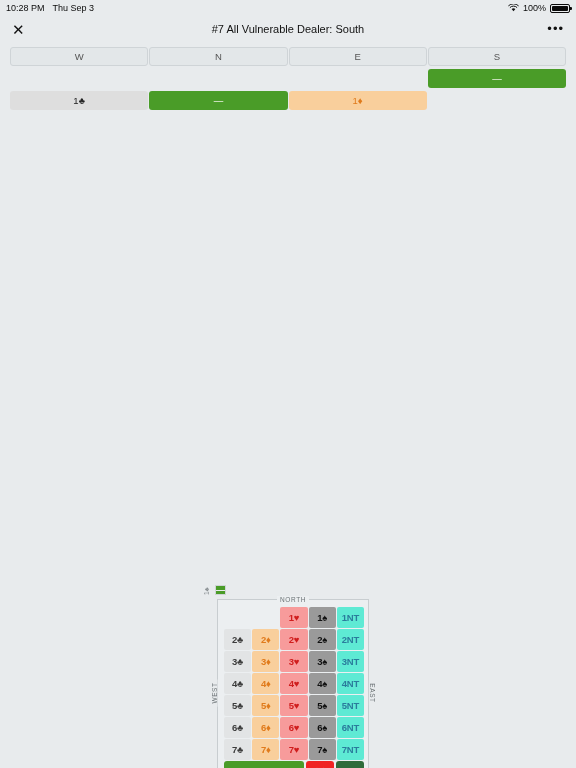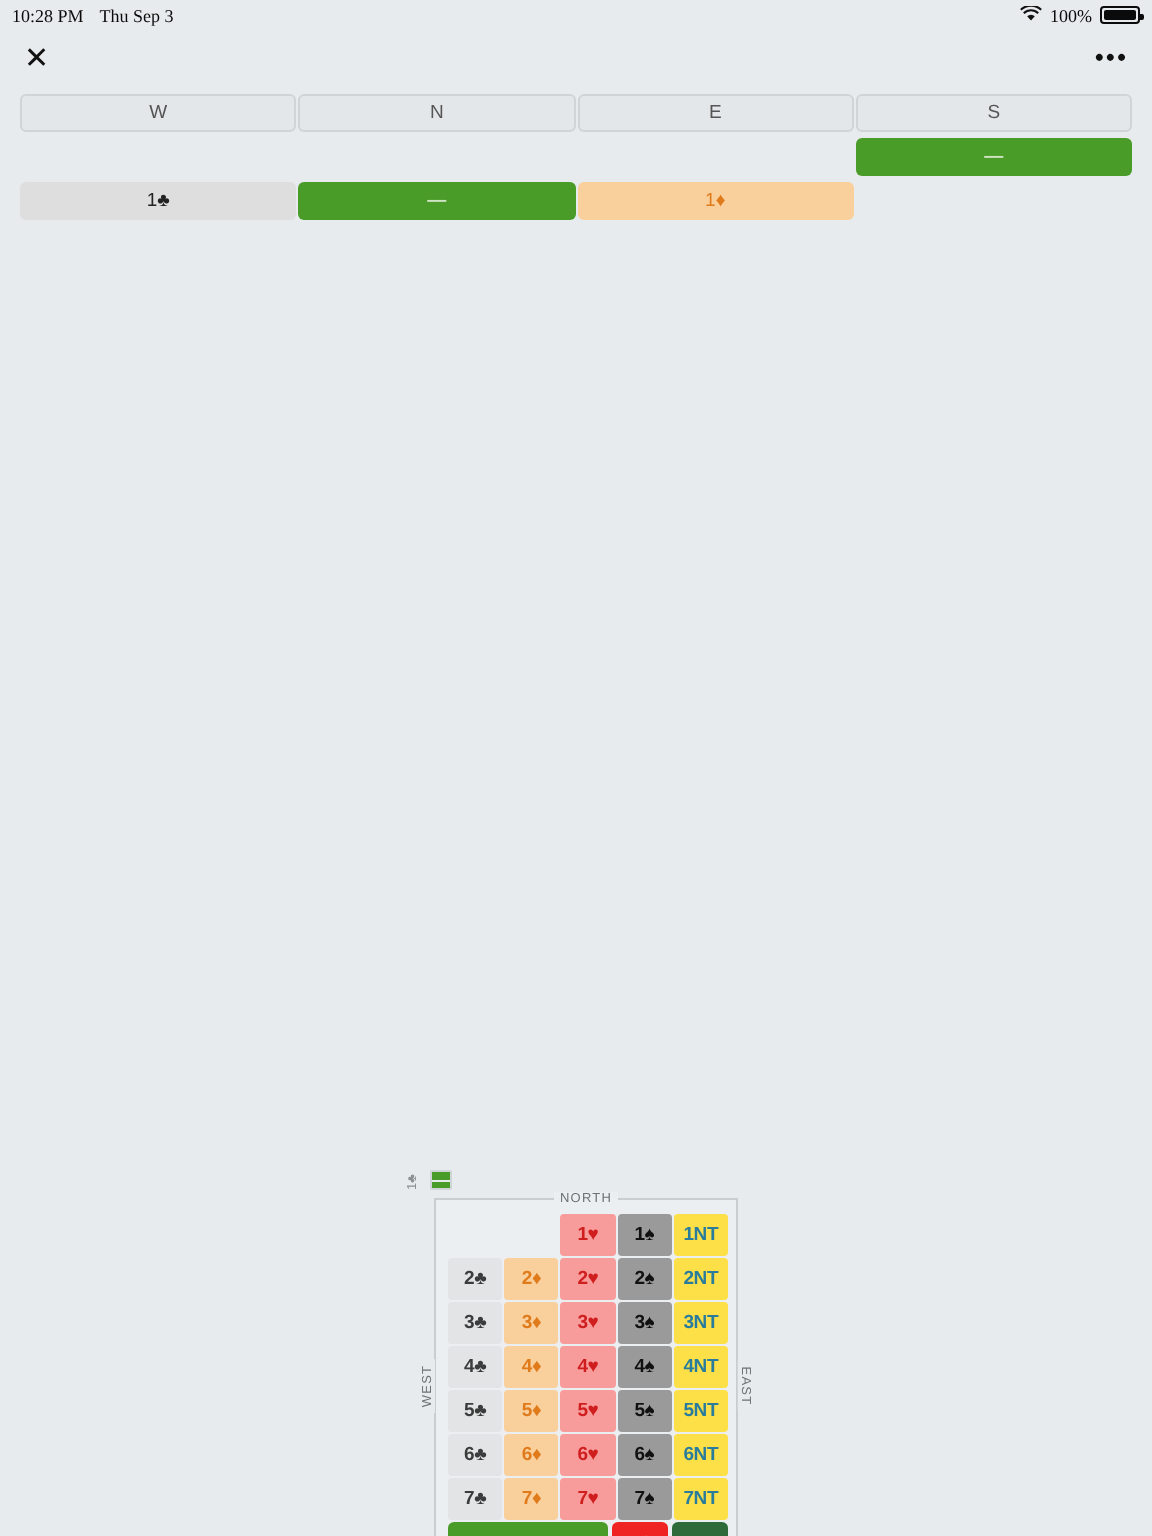--- a/index.html
+++ b/index.html
@@ -10,24 +10,23 @@
     overflow: hidden;
   }
 
   
   .statusbar {
     height: 16px; width: 576px;
     display: flex; align-items: center;
     padding: 0 6px;
     font-size: 9px; color: #0b0b0b;
     background: #e8ebed;
-    font-family: Liberation Serif, serif;
   }
   .sb-left { display: flex; gap: 8px; align-items: center; }
-  .sb-right { margin-left: auto; display: flex; gap: 4px; align-items: flex-start; }
+  .sb-right { margin-left: auto; display: flex; gap: 4px; align-items: center; }
   .wifi-icon { display: inline-block; width: 11px; height: 8px; position: relative; }
   .wifi-icon svg { display:block; }
   .battery {
     width: 20px; height: 9px; border: 1px solid #0b0b0b;
     border-radius: 2px; position: relative; padding: 1px;
   }
   .battery::after {
     content: ""; position: absolute; right: -3px; top: 2.5px;
     width: 2px; height: 3px; background: #0b0b0b; border-radius: 0 1px 1px 0;
   }
@@ -119,21 +118,21 @@
     height: 21px; border-radius: 2px;
     display: flex; align-items: center; justify-content: center;
     font-size: 9.5px; font-weight: 700; cursor: pointer;
     letter-spacing: -0.2px;
   }
   .bid-cell.blank { background: transparent; cursor: default; }
   .c-club { background: #e2e4e5; color: #3c3c3c; }
   .c-diamond { background: #f9cf9c; color: #e07b1c; }
   .c-heart { background: #f79b9b; color: #d01e1e; }
   .c-spade { background: #9a9a9a; color: #111; }
-  .c-nt { background: #fde047; color: #2a7c9c; }
+  .c-nt { background: #5eead4; color: #2a7c9c; }
 
   .bid-actions {
     position: absolute; left: 6px; top: 161px;
     width: 140px; display: flex; gap: 2px;
   }
   .act-pass {
     flex: 1 1 auto; height: 22px; background: #4a9c28;
     color: #fff; border-radius: 3px;
     display: flex; align-items: center; justify-content: center;
     font-size: 10px; font-weight: 700; letter-spacing: 0.4px; cursor: pointer;
@@ -167,20 +166,21 @@
     </span>
     <span>100%</span>
     <span class="battery">
         <i style="width:100%"></i>
       </span>
   </div>
 </div>
 
 <div class="navbar">
   <span class="nav-close">✕</span>
+  <span class="nav-title">#7 All Vulnerable  Dealer: South</span>
   <span class="nav-more">•••</span>
 </div>
 
 <div class="auction">
   <div class="auction-row" id="auction-header">
       <div class="auction-cell hdr-cell">W</div>
       <div class="auction-cell hdr-cell">N</div>
       <div class="auction-cell hdr-cell">E</div>
       <div class="auction-cell hdr-cell">S</div>
     </div>

